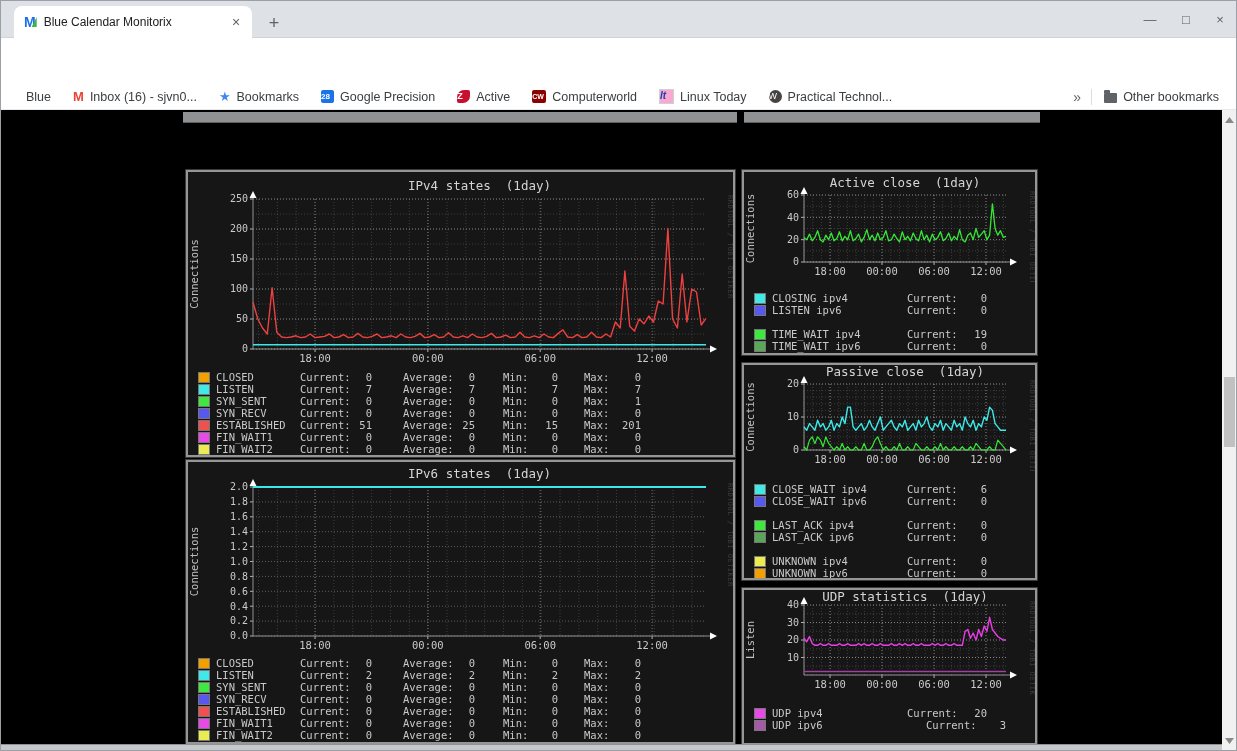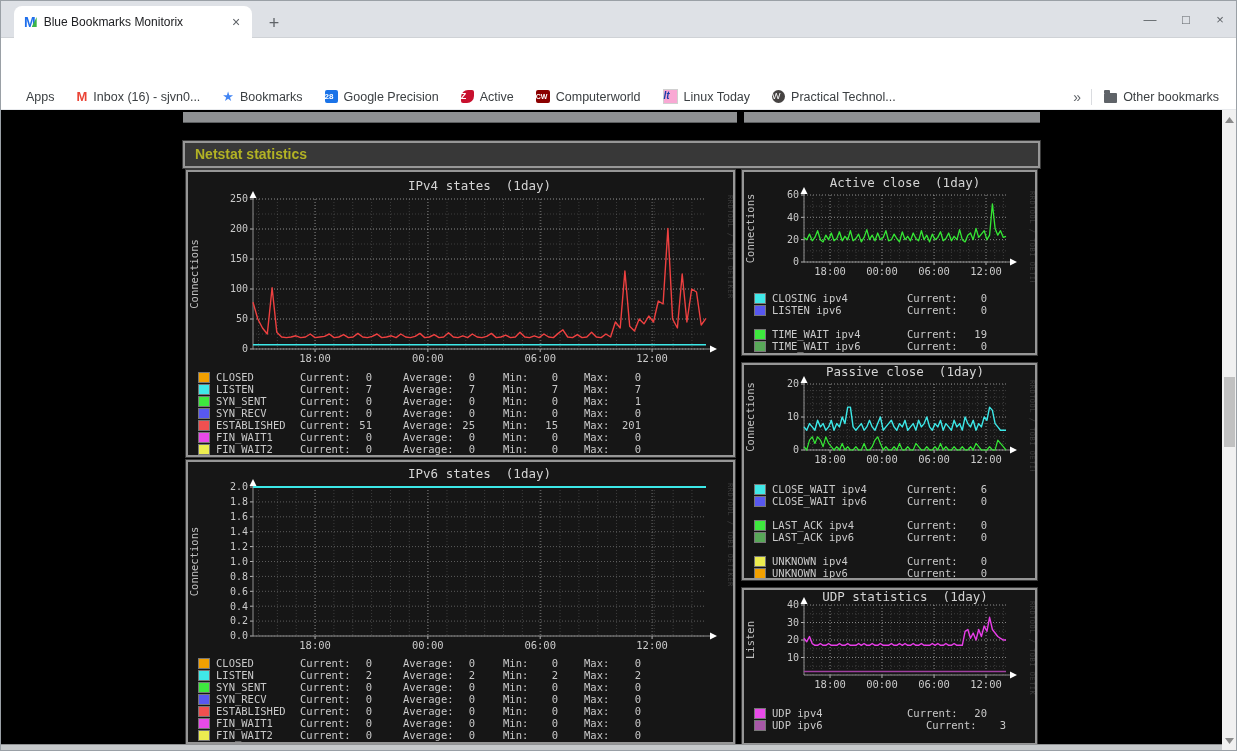--- a/index.html
+++ b/index.html
@@ -93,21 +93,21 @@
   #sb-down{top:738px;background:#8a8a8a;clip-path:polygon(0 0,100% 0,50% 100%);}
   #sb-thumb{left:1224px;top:377px;width:11px;height:70px;background:#c1c1c1;}
   #frame{left:0;top:0;width:1237px;height:751px;box-shadow:inset 0 0 0 1px #9aa0a6;pointer-events:none;}
 </style>
 </head>
 <body>
 
 <div class="abs" id="titlebar">
   <div class="abs" id="tab">
     <span class="favicon-m">M</span>
-    <span id="tab-title">Blue Bookmarks Monitorix</span>
+    <span id="tab-title">Blue Calendar Monitorix</span>
     <span class="tab-close">×</span>
   </div>
   <div class="abs" id="newtab-btn">+</div>
   <div class="abs winbtn" style="left:1137px;">—</div>
   <div class="abs winbtn" style="left:1173px;">□</div>
   <div class="abs winbtn" style="left:1207px;">×</div>
 </div>
 
 <div class="abs" id="toolbar">
   <div class="abs navico" style="left:14px;">←</div>
@@ -140,21 +140,21 @@
         <i style="background:#ea4335"></i>
         <i style="background:#fbbc05"></i>
         <i style="background:#34a853"></i>
         <i style="background:#4285f4"></i>
         <i style="background:#ea4335"></i>
         <i style="background:#fbbc05"></i>
         <i style="background:#34a853"></i>
         <i style="background:#4285f4"></i>
         <i style="background:#ea4335"></i>
       </span>
-      <span>Apps</span>
+      <span>Blue</span>
     </span>
   <span class="bm">
       <span class="ic gm">M</span>
       <span>Inbox (16) - sjvn0...</span>
     </span>
   <span class="bm">
       <span class="ic bstar">★</span>
       <span>Bookmarks</span>
     </span>
   <span class="bm">
@@ -185,23 +185,20 @@
         <span class="folder"></span>
       </span>
       <span>Other bookmarks</span>
     </span>
 </div>
 
 <div class="abs" id="content">
   <div class="abs remnant" style="left:183px;top:2px;width:554px;height:11px;"></div>
   <div class="abs remnant" style="left:744px;top:2px;width:296px;height:11px;"></div>
 
-  <div class="abs" id="section-hdr">
-    <span>Netstat statistics</span>
-  </div>
 
   <div class="panel" style="left:186px;top:60px;width:549px;height:287px;">
     <svg width="545" height="196">
         <line x1="65" y1="177" x2="518" y2="177" stroke="rgba(255,255,255,0.17)" stroke-width="1" stroke-dasharray="1,2"></line>
         <line x1="65" y1="162" x2="518" y2="162" stroke="rgba(255,255,255,0.17)" stroke-width="1" stroke-dasharray="1,2"></line>
         <line x1="65" y1="147" x2="518" y2="147" stroke="rgba(255,255,255,0.17)" stroke-width="1" stroke-dasharray="1,2"></line>
         <line x1="65" y1="132" x2="518" y2="132" stroke="rgba(255,255,255,0.17)" stroke-width="1" stroke-dasharray="1,2"></line>
         <line x1="65" y1="117" x2="518" y2="117" stroke="rgba(255,255,255,0.17)" stroke-width="1" stroke-dasharray="1,2"></line>
         <line x1="65" y1="102" x2="518" y2="102" stroke="rgba(255,255,255,0.17)" stroke-width="1" stroke-dasharray="1,2"></line>
         <line x1="65" y1="87" x2="518" y2="87" stroke="rgba(255,255,255,0.17)" stroke-width="1" stroke-dasharray="1,2"></line>

